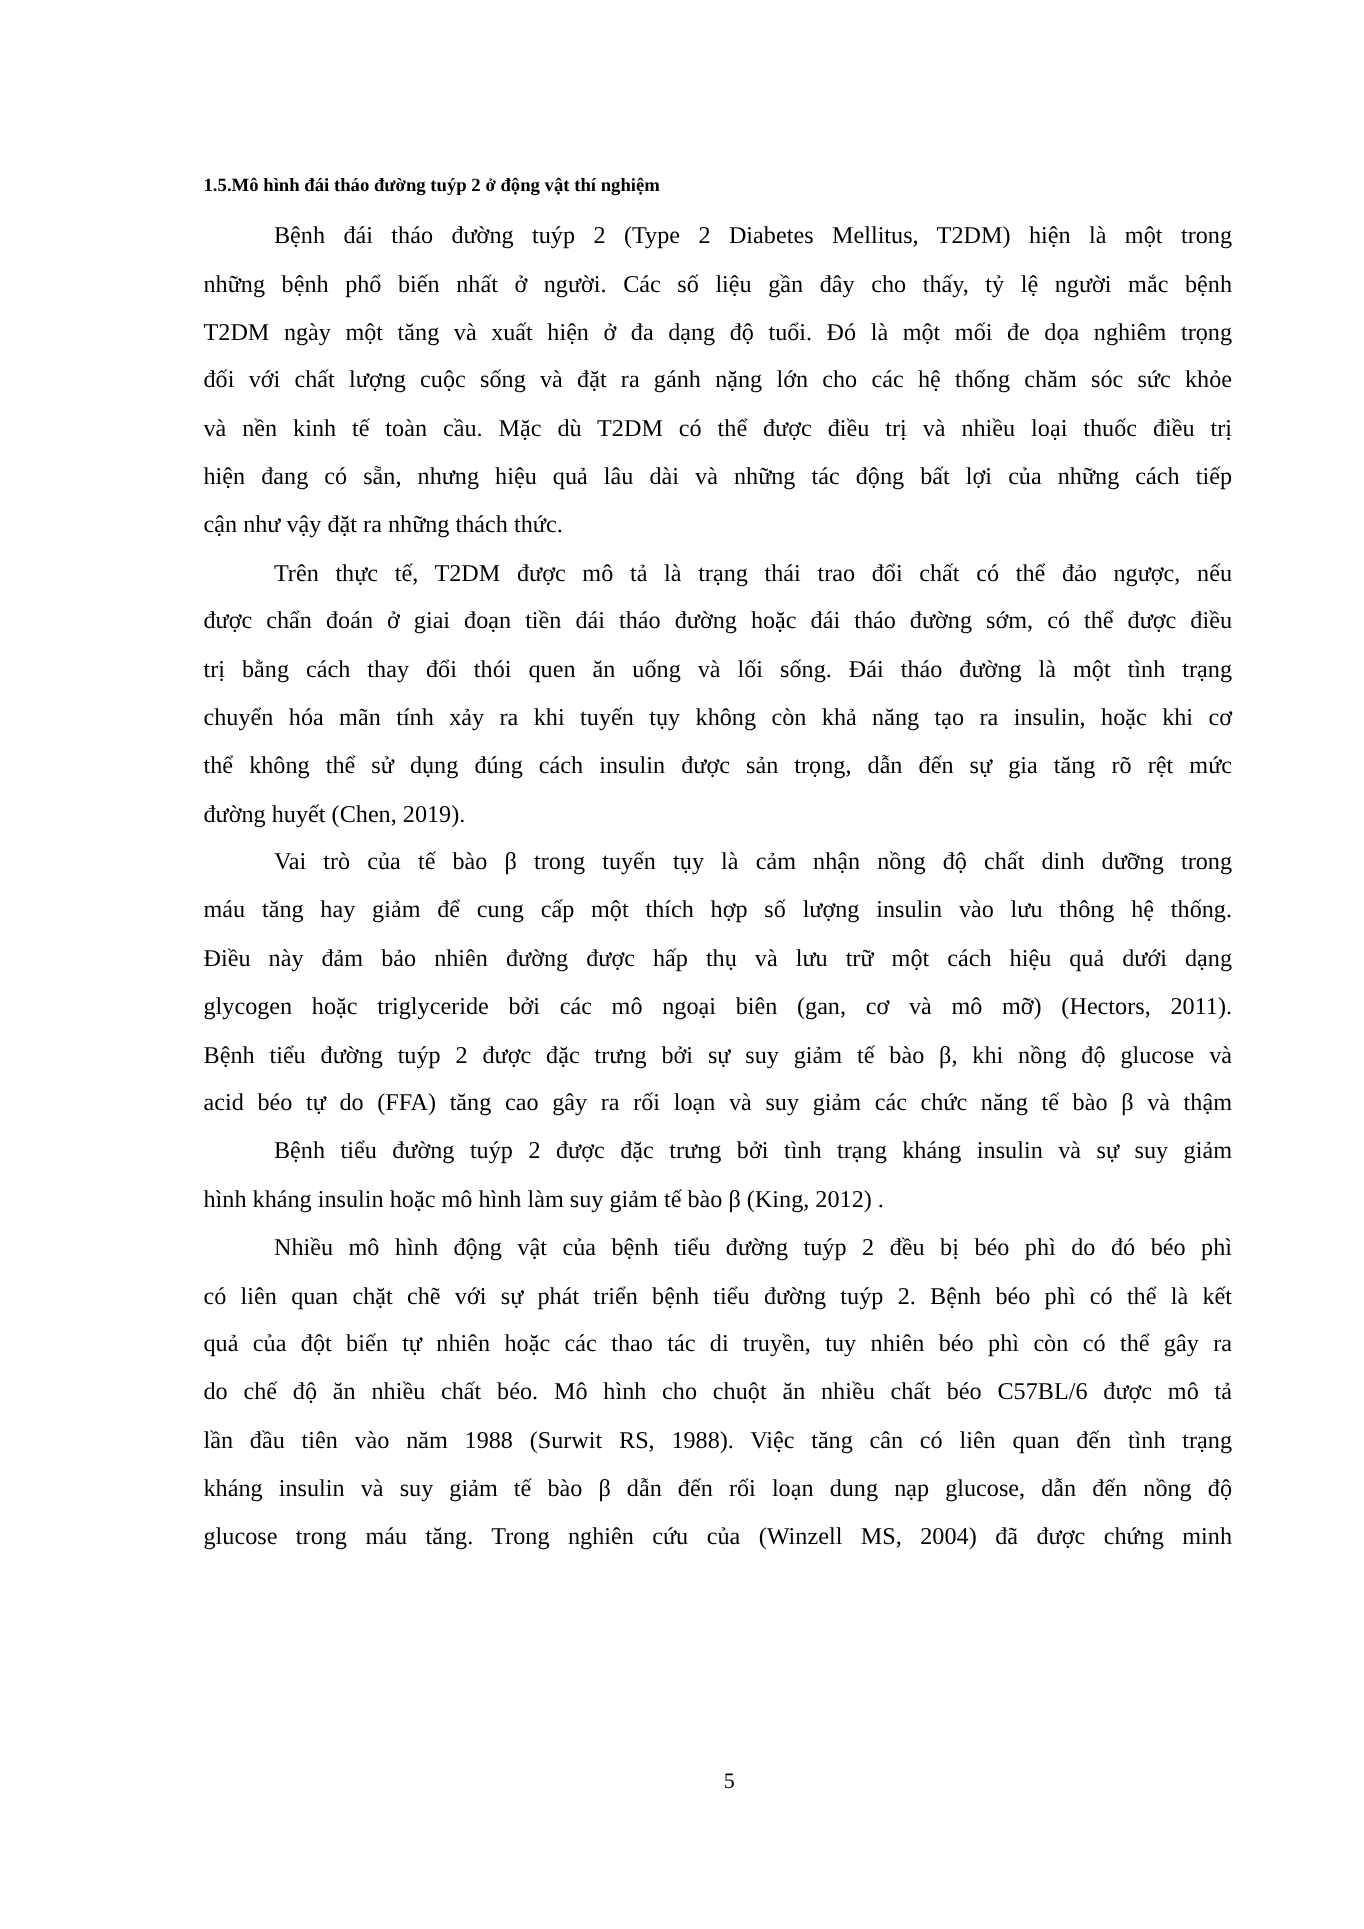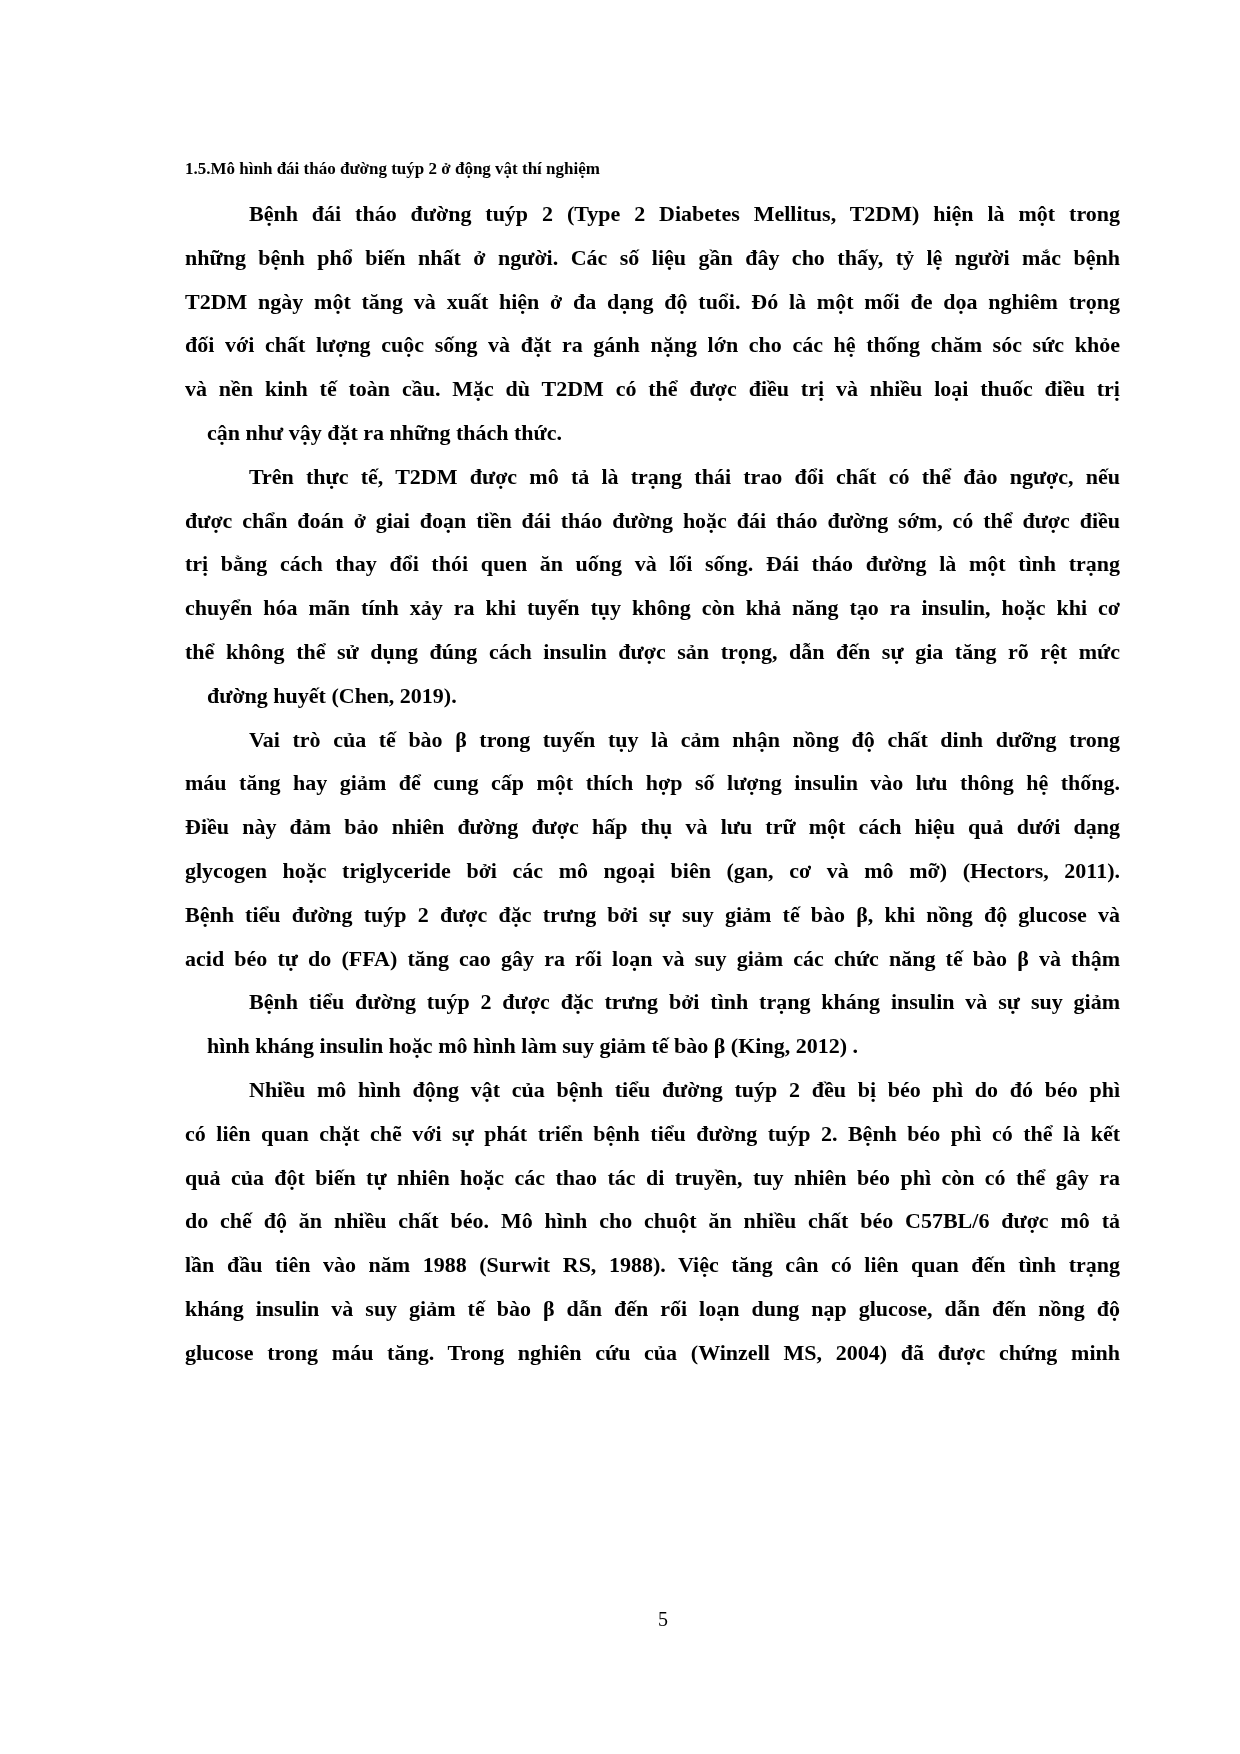--- a/index.html
+++ b/index.html
@@ -33,26 +33,24 @@
   }
   .para { margin: 0; padding: 0; }
   .line {
     font-size: 22px;
     line-height: 43.8px;
     height: 43.8px;
     text-align: justify;
     text-align-last: justify;
     white-space: nowrap;
     overflow: visible;
-    font-weight: bold;
   }
   .line.lastline {
     text-align: center;
     text-align-last: left;
-    margin-left: 22px;
   }
   .line.firstline {
     text-indent: 64px;
   }
   .page-number {
     position: absolute;
     left: 648px;
     top: 1605px;
     width: 30px;
     text-align: center;
@@ -66,20 +64,21 @@
 <div id="page">
   <div id="content">
     <div class="heading">1.5.Mô hình đái tháo đường tuýp 2 ở động vật thí nghiệm</div>
     <div id="paragraphs">
         <div class="para">
           <div class="line firstline">Bệnh đái tháo đường tuýp 2 (Type 2 Diabetes Mellitus, T2DM) hiện là một trong</div>
           <div class="line">những bệnh phổ biến nhất ở người. Các số liệu gần đây cho thấy, tỷ lệ người mắc bệnh</div>
           <div class="line">T2DM ngày một tăng và xuất hiện ở đa dạng độ tuổi. Đó là một mối đe dọa nghiêm trọng</div>
           <div class="line">đối với chất lượng cuộc sống và đặt ra gánh nặng lớn cho các hệ thống chăm sóc sức khỏe</div>
           <div class="line">và nền kinh tế toàn cầu. Mặc dù T2DM có thể được điều trị và nhiều loại thuốc điều trị</div>
+          <div class="line">hiện đang có sẵn, nhưng hiệu quả lâu dài và những tác động bất lợi của những cách tiếp</div>
           <div class="line lastline">cận như vậy đặt ra những thách thức.</div>
         </div>
         <div class="para">
           <div class="line firstline">Trên thực tế, T2DM được mô tả là trạng thái trao đổi chất có thể đảo ngược, nếu</div>
           <div class="line">được chẩn đoán ở giai đoạn tiền đái tháo đường hoặc đái tháo đường sớm, có thể được điều</div>
           <div class="line">trị bằng cách thay đổi thói quen ăn uống và lối sống. Đái tháo đường là một tình trạng</div>
           <div class="line">chuyển hóa mãn tính xảy ra khi tuyến tụy không còn khả năng tạo ra insulin, hoặc khi cơ</div>
           <div class="line">thể không thể sử dụng đúng cách insulin được sản trọng, dẫn đến sự gia tăng rõ rệt mức</div>
           <div class="line lastline">đường huyết (Chen, 2019).</div>
         </div>

